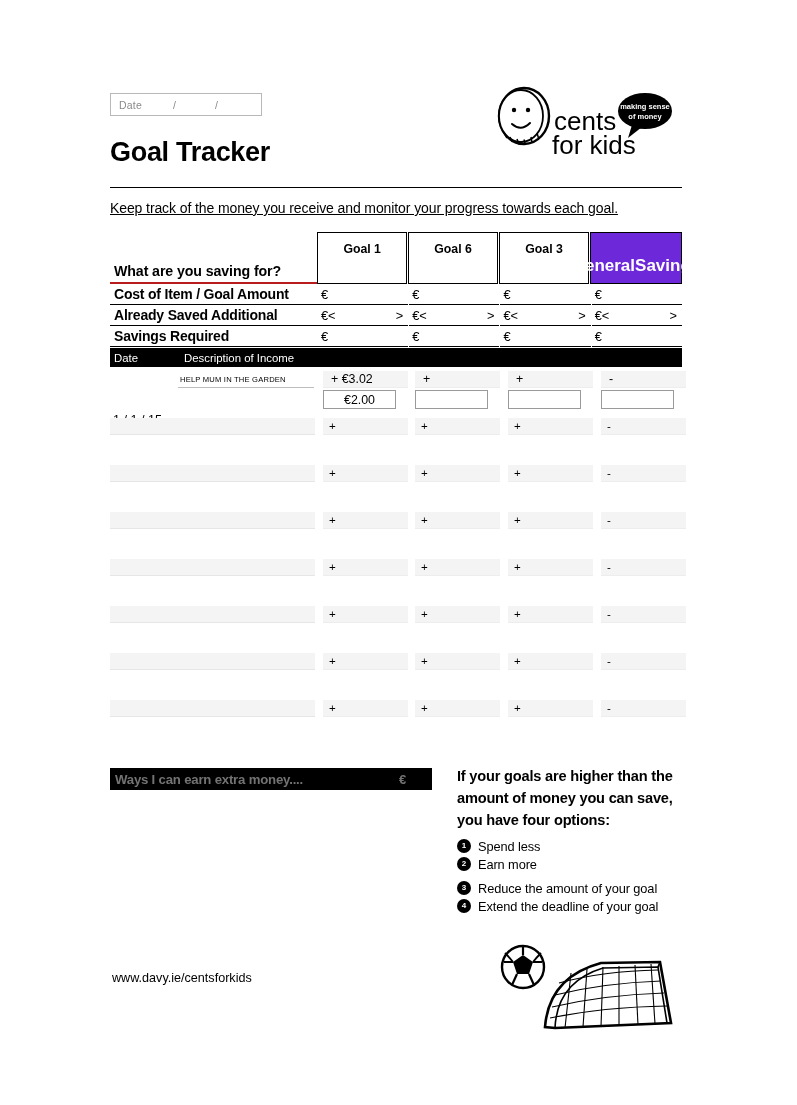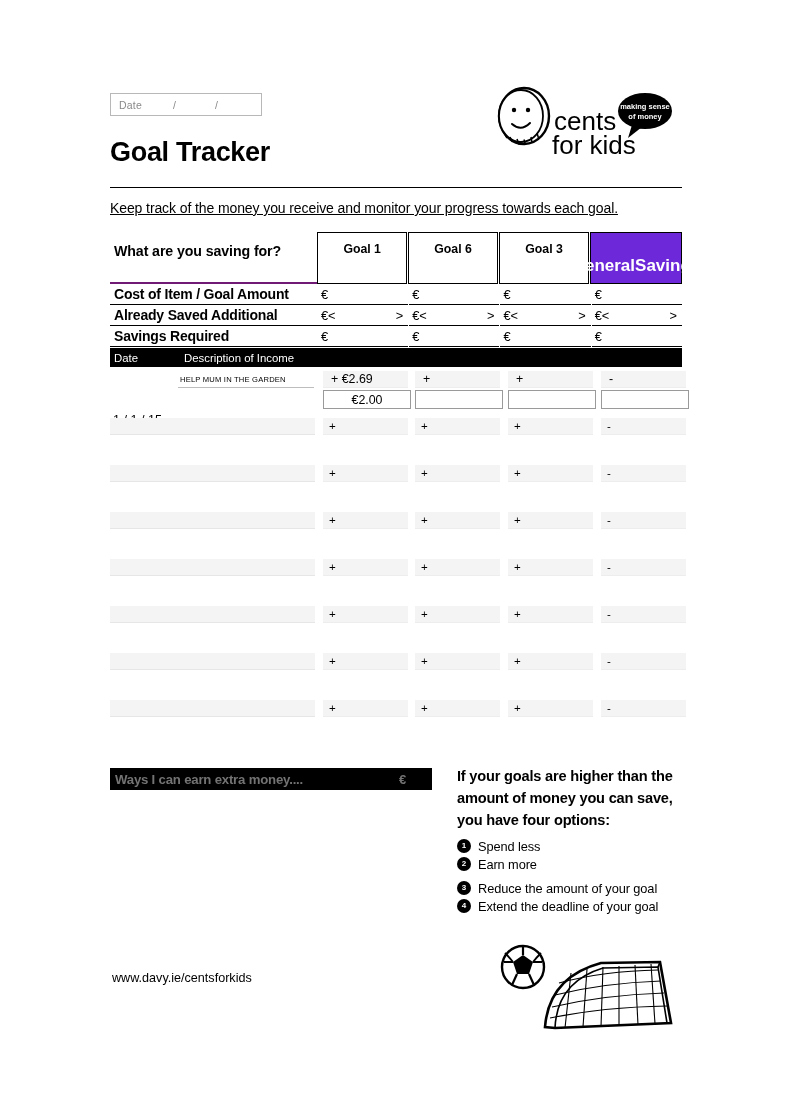--- a/index.html
+++ b/index.html
@@ -101,24 +101,24 @@
     position: relative;
     display: flex;
     align-items: center;
   }
   .gcol:last-child { margin-right: 0; }
 
   .hdr-row { height: 52px; }
   .hdr-row .gleft {
     font-size: 14.2px;
     font-weight: bold;
-    border-bottom: 2px solid #701a75;
+    border-bottom: 2px solid #b91c1c;
     letter-spacing: -0.1px;
     align-items: flex-end;
-    padding-bottom: 23px;
+    padding-bottom: 3px;
   }
   .goalbox {
     border: 1px solid #000;
     height: 52px;
     justify-content: center;
     align-items: flex-start;
     padding-top: 9px;
     font-size: 12.3px;
     font-weight: bold;
   }
@@ -223,21 +223,21 @@
     padding-left: 6px;
     font-size: 11.5px;
   }
   .irow.filled .gslot {
     font-size: 12.4px;
     padding-left: 8px;
   }
   .irow .tslot {
     position: absolute;
     top: 19px;
-    width: 88px;
+    width: 73px;
     height: 19px;
     border: 1px solid #9a9a9a;
     box-sizing: border-box;
     display: flex;
     align-items: center;
     justify-content: center;
     font-size: 12.4px;
     background: #fff;
   }
 
@@ -423,21 +423,21 @@
 
   <div class="income-hdr">
     <span class="ih-date">Date</span>
     <span class="ih-desc">Description of Income</span>
   </div>
 
   <div class="itable" id="itable">
       <div class="irow filled">
         <div class="icell-date">1 / 1 / 15</div>
         <div class="icell-desc">HELP MUM IN THE GARDEN</div>
-        <div class="gslot c0">+ €2.69</div>
+        <div class="gslot c0">+ €3.02</div>
         <div class="tslot c0">€2.00</div>
         <div class="gslot c1">+</div>
         <div class="tslot c1"></div>
         <div class="gslot c2">+</div>
         <div class="tslot c2"></div>
         <div class="gslot c3">-</div>
         <div class="tslot c3"></div>
       </div>
       <div class="irow empty">
         <div class="icell-wide"></div>

